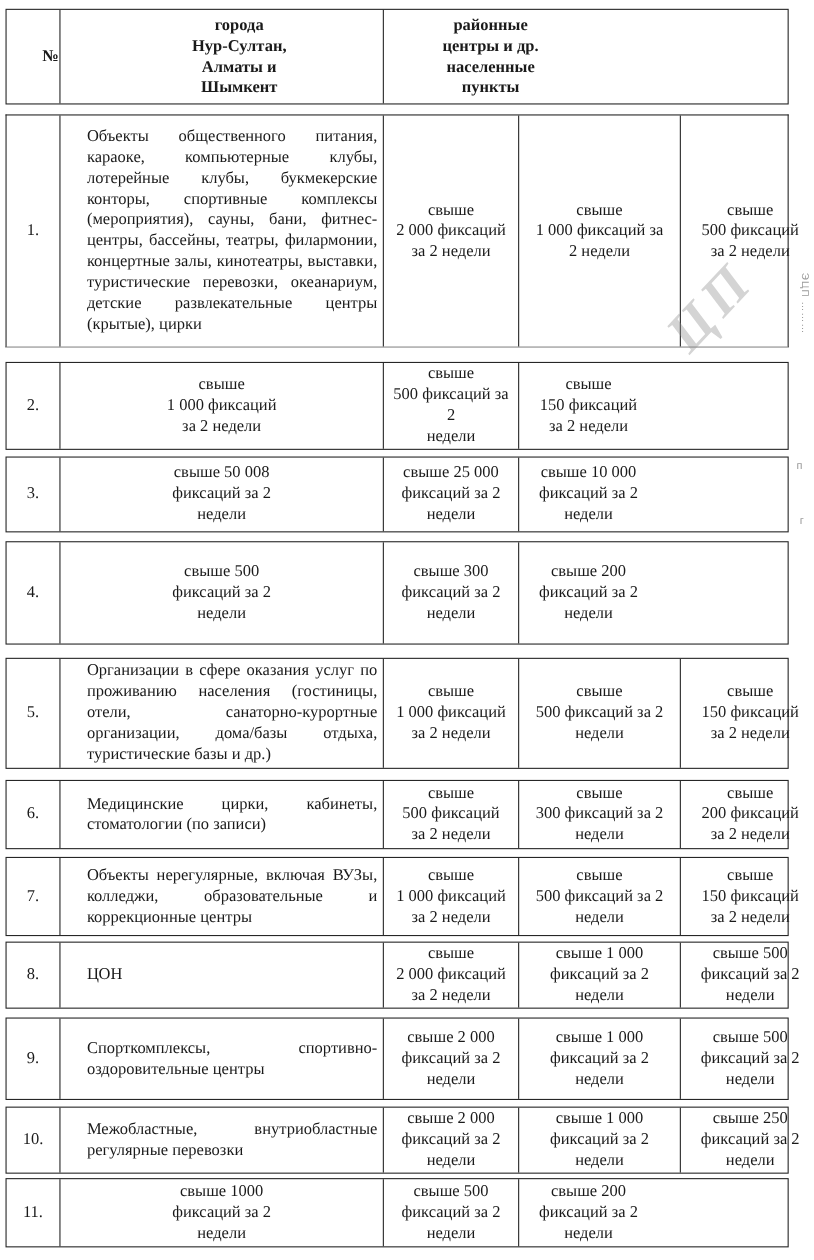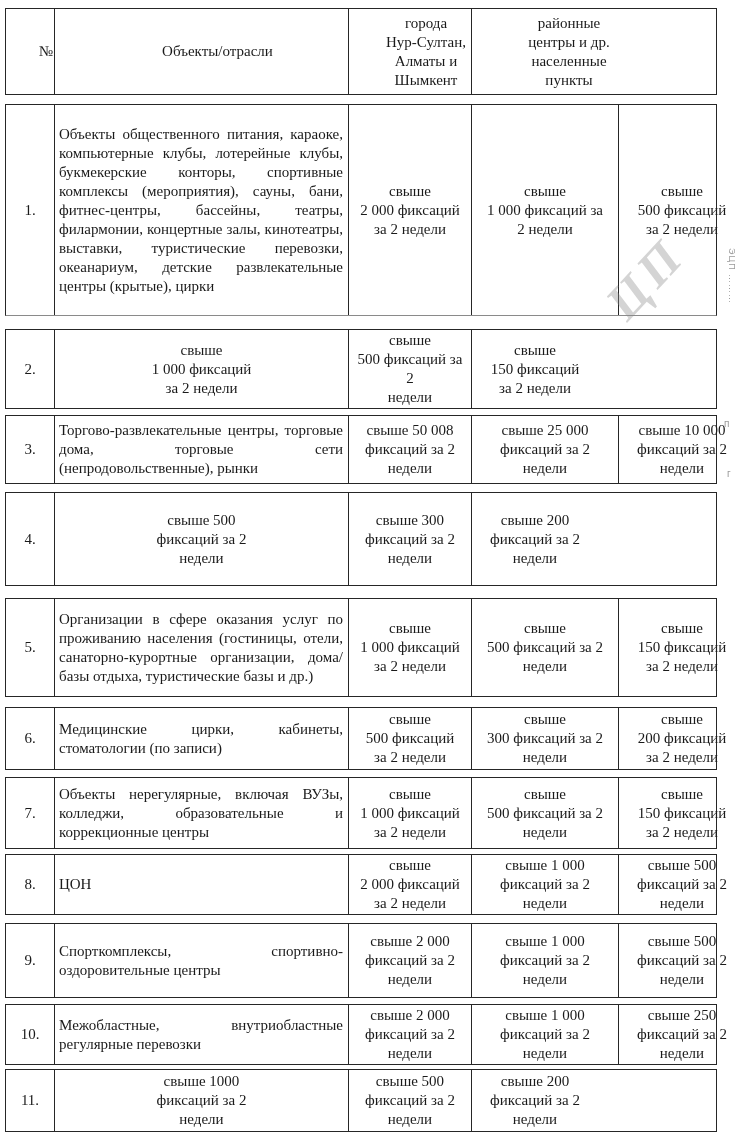--- a/index.html
+++ b/index.html
@@ -16,27 +16,27 @@
     display:grid;grid-template-columns:48px 294px 123px 147px 1fr;
   }
   .cell{
     border-left:1.4px solid #262626;
     display:flex;align-items:center;justify-content:center;
     padding:1px 4px;box-sizing:border-box;text-align:center;
   }
   .cell:first-child{border-left:none;}
   .cell.obj{
     justify-content:flex-start;text-align:justify;
-    padding:2px 5px 2px 4px;
+    padding:2px 5px 2px 24px;
   }
   .cell.obj > div{width:100%;}
   .cell.val{white-space:pre-line;}
   .cell.spillcell{justify-content:flex-start;padding:1px 0 1px 2px;overflow:visible;}
   .spill{width:122px;text-align:center;white-space:pre-line;flex:none;}
-  .hdr .cell{font-weight:normal;white-space:pre-line;padding-left:36px;}
+  .hdr .cell{font-weight:bold;white-space:pre-line;padding-left:36px;}
   
   .bh{min-height:87px;margin-bottom:9px;}
   .b1{min-height:212px;margin-bottom:13px;border-bottom-color:#8a8a8a;}
   .b2{min-height:65px;margin-bottom:6px;}
   .b3{min-height:69px;margin-bottom:8px;}
   .b4{min-height:94px;margin-bottom:12px;}
   .b5{min-height:99px;margin-bottom:10px;}
   .b6{min-height:63px;margin-bottom:7px;}
   .b7{min-height:72px;margin-bottom:5px;}
   .b8{min-height:60px;margin-bottom:8px;}
@@ -61,21 +61,20 @@
   .wm-frag.f1{left:724px;top:414px;}
   .wm-frag.f2{left:727px;top:464px;}
 </style>
 </head>
 <body>
 
 <div class="page">
 
   <div class="block hdr bh">
     <div class="cell">№</div>
-    <div class="cell">Объекты/отрасли</div>
     <div class="cell">города
 Нур-Султан,
 Алматы и
 Шымкент</div>
     <div class="cell spillcell"><div class="spill">районные
 центры и др.
 населенные
 пункты</div></div>
   </div>
 
@@ -107,23 +106,20 @@
 недели</div>
     <div class="cell spillcell">
         <div class="spill">свыше
 150 фиксаций
 за 2 недели</div>
       </div>
   </div>
 
   <div class="block b3">
     <div class="cell">3.</div>
-    <div class="cell obj">
-        <div>Торгово-развлекательные центры, торговые дома, торговые сети (непродовольственные), рынки</div>
-      </div>
     <div class="cell val">свыше 50 008
 фиксаций за 2
 недели</div>
     <div class="cell val">свыше 25 000
 фиксаций за 2
 недели</div>
     <div class="cell spillcell">
         <div class="spill">свыше 10 000
 фиксаций за 2
 недели</div>

